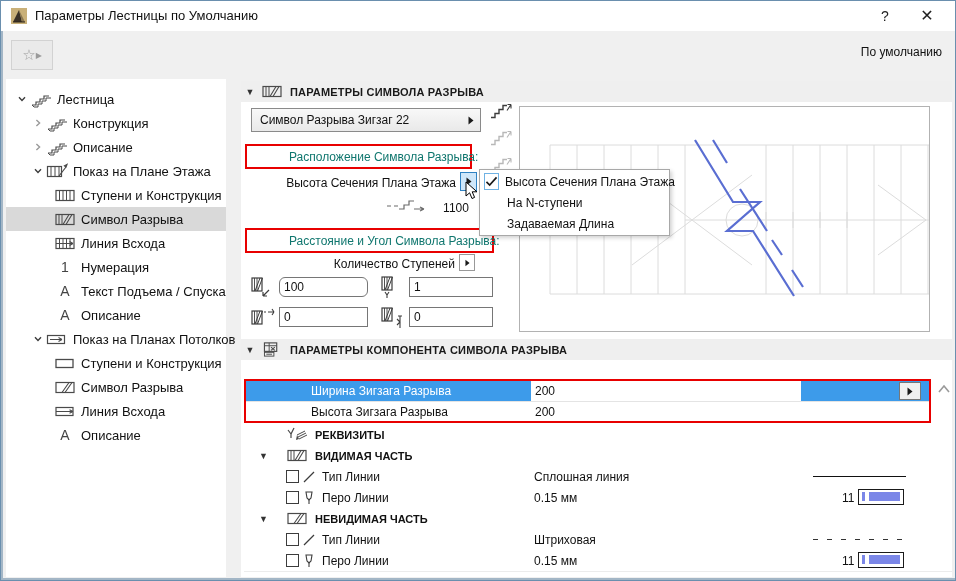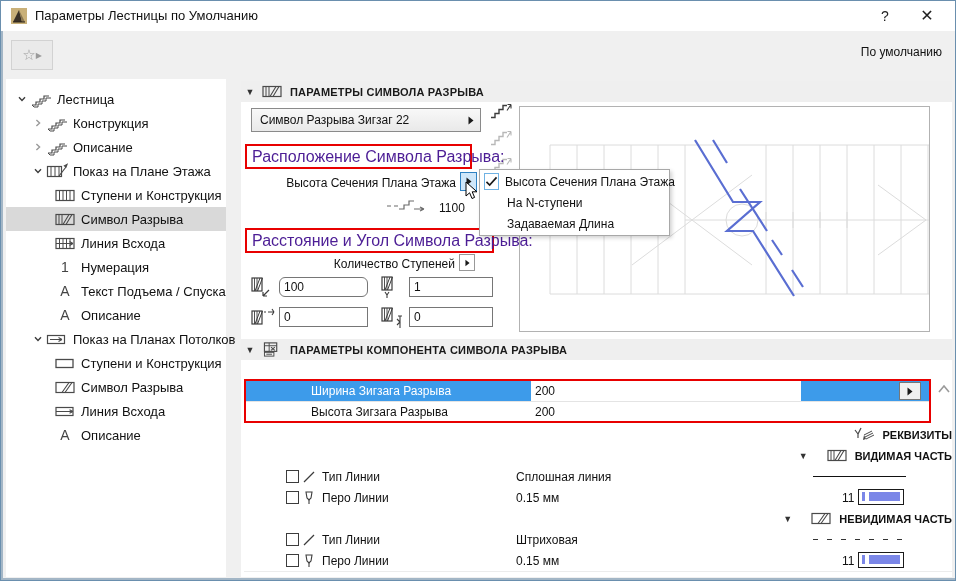--- a/index.html
+++ b/index.html
@@ -30,32 +30,32 @@
   .sec-header .tri{width:18px;text-align:center;font-size:9px;color:#333;}
   .sec-header .sicon{width:22px;height:17px;margin:0 7px 0 2px;}
   .content1{position:absolute;left:240px;top:101px;right:3px;height:237px;background:#fff;}
   .content2{position:absolute;left:240px;top:359px;right:3px;bottom:3px;background:#fff;}
   
   .dropdown{position:absolute;left:250px;top:107px;width:230px;height:24px;background:linear-gradient(#f8f8f8,#e9e9e9);border:1px solid #8a8a8a;box-sizing:border-box;font-size:12px;color:#111;display:flex;align-items:center;padding-left:8px;}
   .dropdown .dd-arrow{position:absolute;right:6px;top:7px;}
   .icon-stack{position:absolute;left:487px;top:100px;width:26px;}
   .stack-btn{width:26px;height:21px;margin-bottom:2px;}
   .redbox{position:absolute;border:2px solid #e80000;box-sizing:border-box;display:flex;align-items:center;background:transparent;}
-  .redbox span{font-size:16px;color:#4c1d95;padding-left:5px;white-space:nowrap;}
+  .redbox span{font-size:12px;color:#0f766e;padding-left:5px;white-space:nowrap;margin-left:37px;}
   .rb1{left:244px;top:143px;width:227px;height:25px;}
   .rb2{left:244px;top:227px;width:249px;height:25px;}
   .rb3{left:243px;top:378px;width:687px;height:44px;z-index:6;pointer-events:none;}
   .lbl{position:absolute;font-size:12px;color:#111;white-space:nowrap;}
   .height-label{left:250px;top:175px;width:205px;text-align:right;}
   .pop-btn{position:absolute;width:17px;height:19px;box-sizing:border-box;border:1px solid #999;background:#fff;display:flex;align-items:center;justify-content:center;}
   .pop-btn.active{border:1px solid #2f82c3;background:#cfe7fa;}
   .height-pop{left:459px;top:171px;}
   .steps-pop{left:458px;top:253px;width:16px;height:17px;}
   .stairdash-icon{position:absolute;left:385px;top:196px;width:40px;height:17px;}
-  .height-value{left:438px;top:200px;width:34px;text-align:left;}
+  .height-value{left:438px;top:200px;width:34px;text-align:center;}
   .steps-label{left:250px;top:256px;width:204px;text-align:right;}
   .num-input{position:absolute;height:20px;border:1px solid #767676;font-size:12px;padding:0 4px;box-sizing:border-box;font-family:"Liberation Sans",sans-serif;color:#111;background:#fff;}
   .in-icon{position:absolute;width:27px;height:23px;}
   
   .preview{position:absolute;left:518px;top:105px;width:411px;height:226px;background:#fff;border:1px solid #b2b2b2;box-sizing:border-box;}
   
   .menu{position:absolute;left:478px;top:168px;width:189px;background:#fff;border:1px solid #a8a8a8;box-shadow:2px 2px 4px rgba(0,0,0,.18);z-index:10;padding:1px 0;}
   .menu-item{height:21px;display:flex;align-items:center;font-size:12px;color:#111;white-space:nowrap;}
   .menu-item .chk{width:17px;height:17px;border:1px solid #6fb2e4;box-sizing:border-box;margin:0 6px 0 4px;display:flex;align-items:center;justify-content:center;}
   .menu-item .chk-sp{width:17px;margin:0 6px 0 4px;}
@@ -65,27 +65,27 @@
   .prow{position:absolute;left:0;width:100%;height:20px;font-size:12px;display:flex;align-items:center;}
   .prow1{top:0;background:#3d9bea;color:#fff;}
   .prow2{top:20px;background:#fff;color:#111;border-top:1px solid #e4e4e4;}
   .pname{position:absolute;left:65px;}
   .pval{position:absolute;left:285px;width:270px;height:100%;display:flex;align-items:center;padding-left:4px;box-sizing:border-box;}
   .prow1 .pval{background:#fff;color:#111;}
   .ptbl-btn{position:absolute;right:8px;top:1px;width:22px;height:18px;background:#f0f0f0;border:1px solid #777;box-sizing:border-box;display:flex;align-items:center;justify-content:center;}
   .scroll-up{position:absolute;left:936px;top:382px;width:14px;height:12px;}
   
   .arow{position:absolute;left:243px;right:3px;height:21px;display:flex;align-items:center;font-size:12px;color:#111;background:#fff;border-bottom:1px solid #ececec;}
-  .arow.head{font-weight:bold;font-size:11px;border-bottom:none;justify-content:flex-end;}
+  .arow.head{font-weight:bold;font-size:11px;border-bottom:none;}
   .arow .tri{width:16px;padding-left:6px;font-size:9px;color:#333;}
   .arow .aicon{width:22px;height:17px;margin-right:7px;}
   .arow .cb{width:11px;height:11px;border:1.5px solid #3c3c3c;background:#fff;margin-right:3px;flex:0 0 11px;}
   .arow .li-glyph{width:14px;height:14px;margin-right:6px;}
   .a-label{white-space:nowrap;}
-  .a-value{position:absolute;left:272px;}
+  .a-value{position:absolute;left:290px;}
   .line-prev{position:absolute;left:569px;width:93px;height:2px;}
   .line-solid{background:#111;height:1.5px;}
   .line-dashed{background:repeating-linear-gradient(90deg,#333 0 5px,transparent 5px 14px);height:1.5px;}
   .pen-num{position:absolute;left:598px;}
   .pen-swatch{position:absolute;left:614px;top:2px;width:46px;height:16px;border:1.5px solid #1a1a1a;background:#fff;box-sizing:border-box;}
   .pen-swatch .notch{position:absolute;left:3px;top:2px;width:3px;height:9px;background:#7b87e8;}
   .pen-swatch .bar{position:absolute;left:10px;top:2px;width:31px;height:9px;background:#7b87e8;}
   .indent1{padding-left:9px;} .indent2{padding-left:42px;}
 </style>
 </head>

